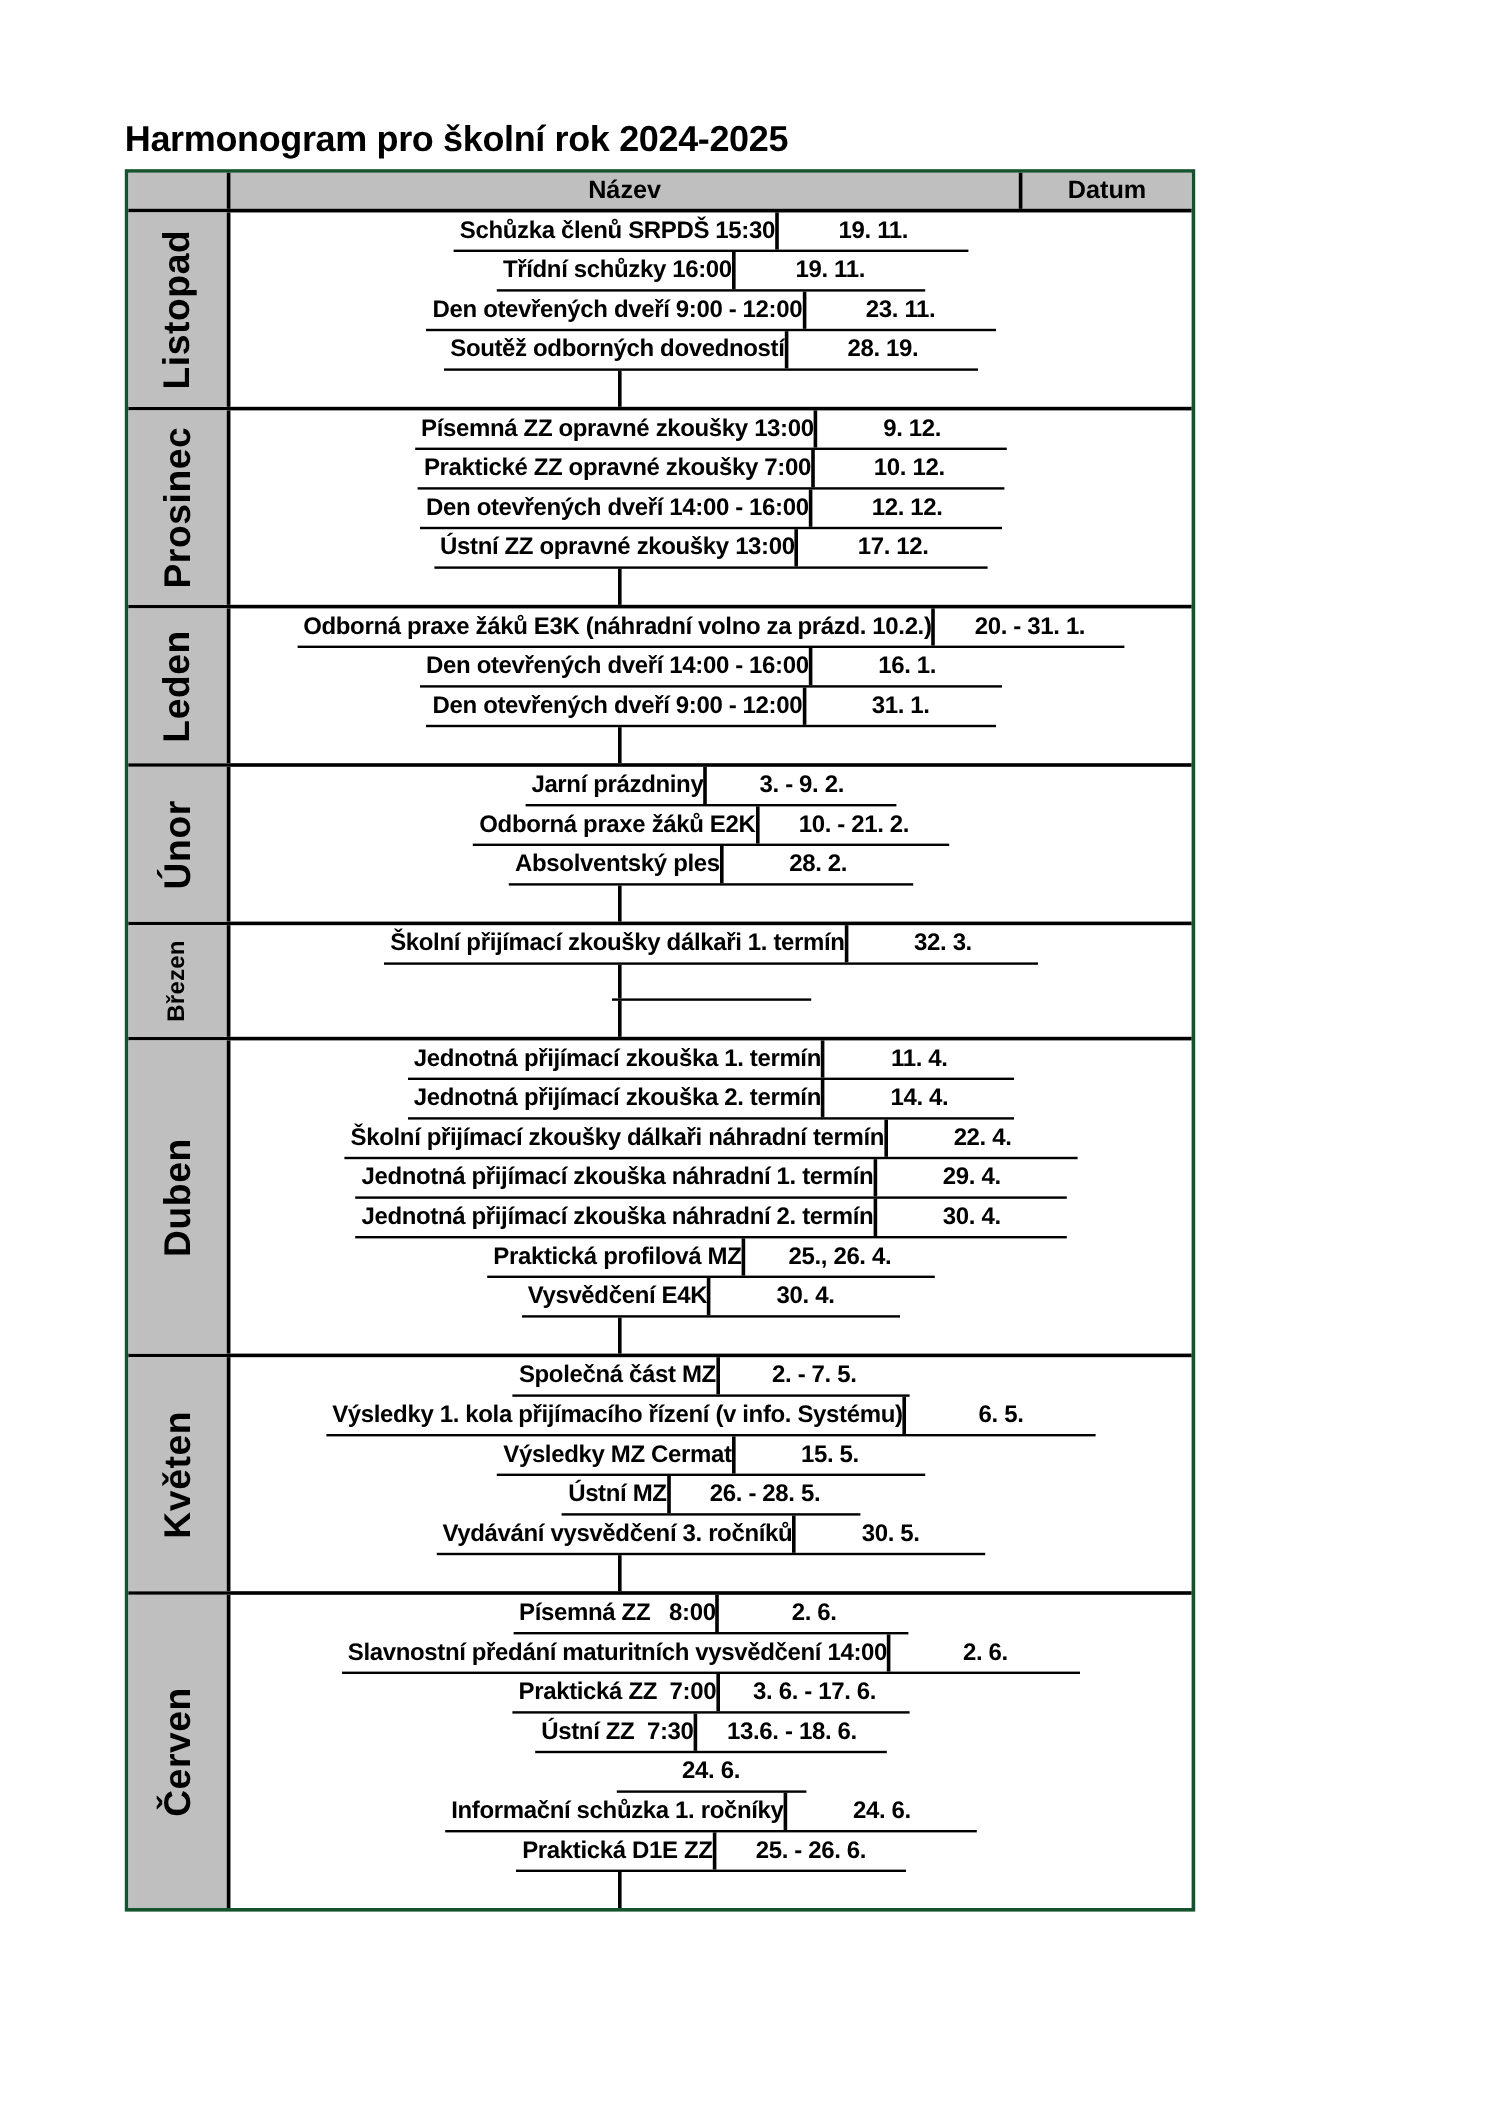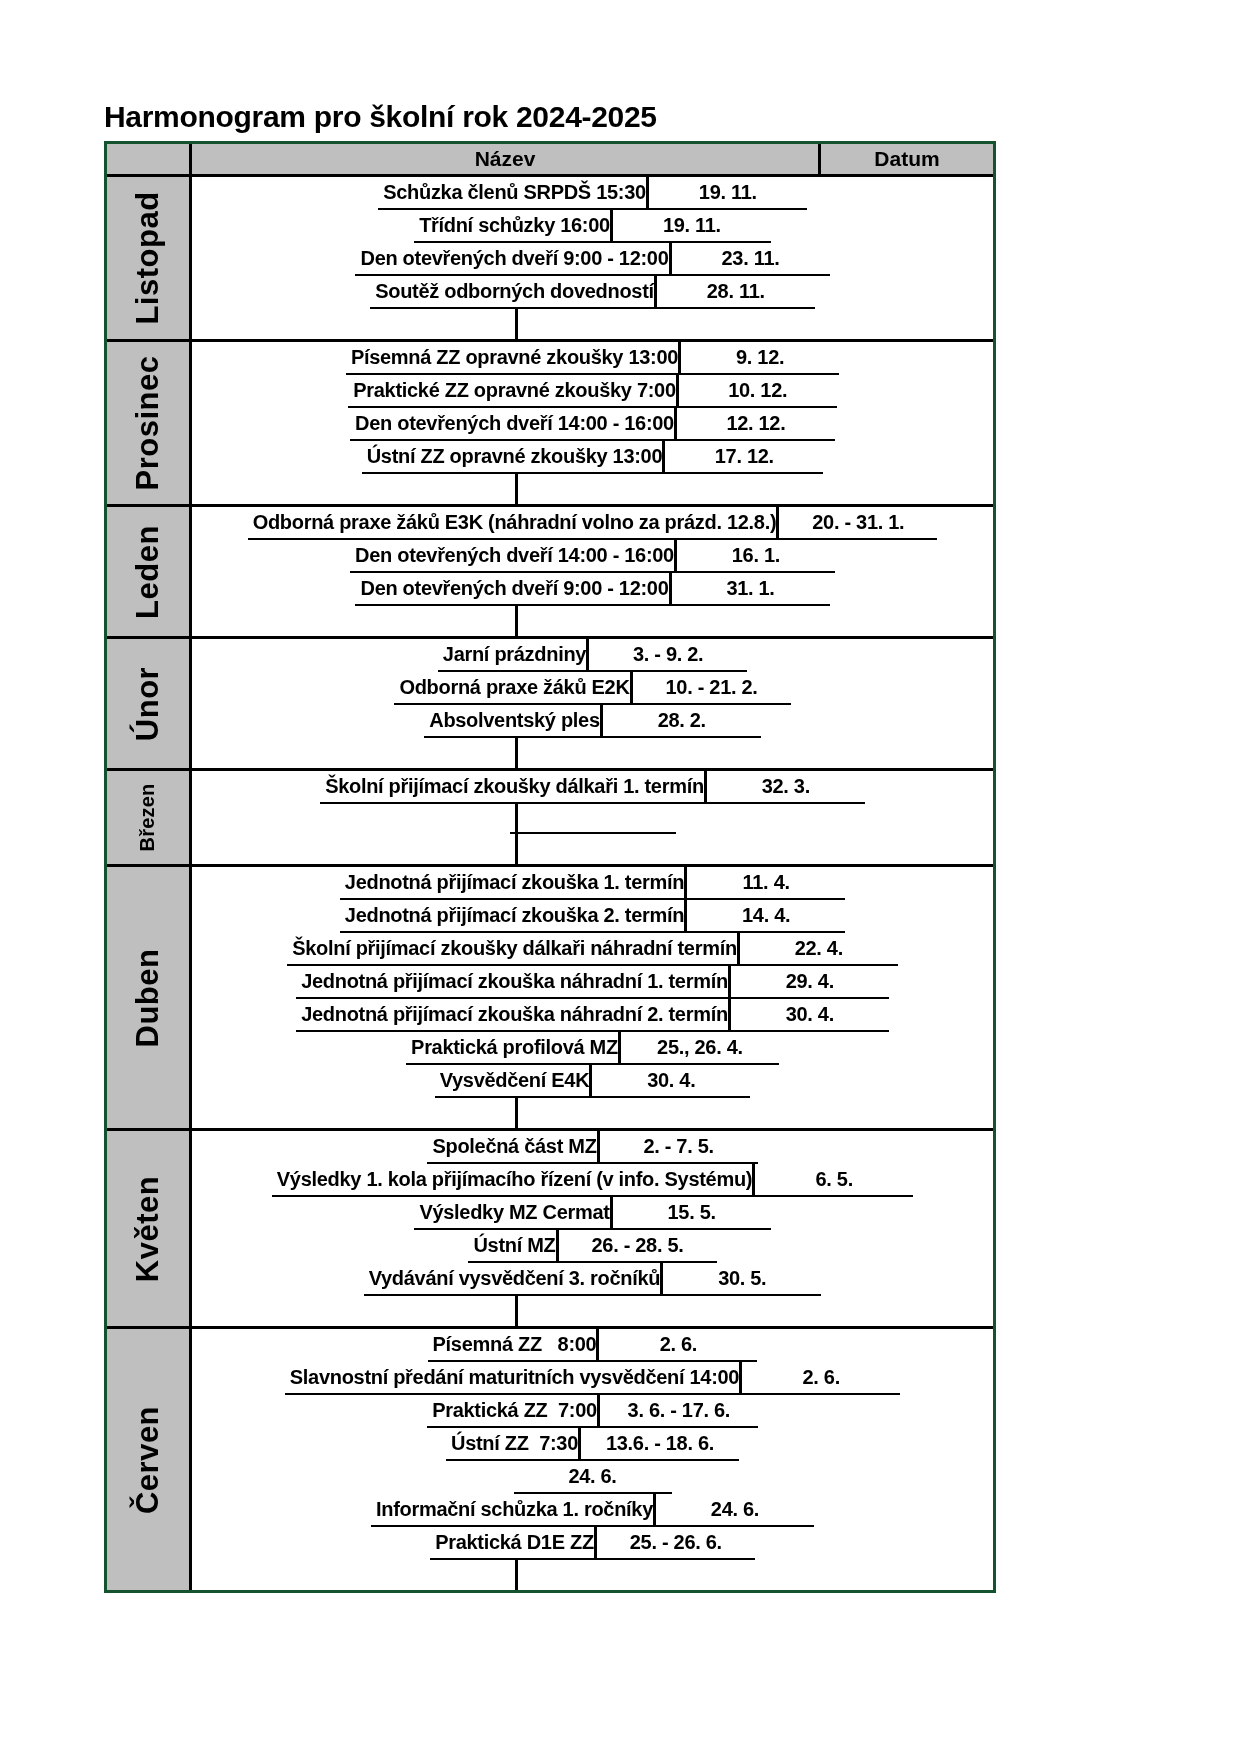--- a/index.html
+++ b/index.html
@@ -2,21 +2,21 @@
 <html><head>
 <meta charset="utf-8">
 <style>
   html,body{margin:0;padding:0;background:#ffffff;}
   body{width:1240px;height:1754px;position:relative;font-family:"Liberation Sans","DejaVu Sans",sans-serif;color:#000;}
   .title{position:absolute;left:104px;top:100px;font-size:30px;font-weight:bold;letter-spacing:-0.3px;}
   .schedule{position:absolute;left:104px;top:141px;width:886px;border:3px solid #14532d;background:#fff;}
   .hdr{display:flex;background:#bfbfbf;border-bottom:3px solid #000;height:30px;}
   .hm{width:82px;border-right:3px solid #000;}
   .hn{flex:1;border-right:3px solid #000;display:flex;align-items:center;justify-content:center;font-size:21px;font-weight:bold;}
-  .hd{width:172px;display:flex;align-items:center;justify-content:center;font-size:21px;font-weight:bold;}
+  .hd{width:141px;display:flex;align-items:center;justify-content:center;font-size:21px;font-weight:bold;}
   .section{display:flex;border-bottom:3px solid #000;}
   .section:last-child{border-bottom:none;}
   .mcell{width:82px;background:#bfbfbf;border-right:3px solid #000;display:flex;align-items:center;justify-content:center;overflow:visible;}
   .mlabel{font-size:31px;font-weight:bold;white-space:nowrap;transform:rotate(-90deg);letter-spacing:0.5px;}
   .sec-brezen .mlabel{font-size:20px;letter-spacing:0.2px;}
   .rows{flex:1;display:flex;flex-direction:column;min-width:0;align-items:center;}
   .row{display:flex;border-bottom:2px solid #000;height:33px;box-sizing:border-box;}
   .row.empty{height:30px;}
   .row:last-child{border-bottom:none;}
   .nc{flex:1;border-right:3px solid #000;display:flex;align-items:center;padding-left:5px;font-size:20px;font-weight:bold;white-space:pre;overflow:hidden;letter-spacing:-0.3px;}
@@ -47,21 +47,21 @@
       <div class="row">
           <div class="nc">Třídní schůzky 16:00</div>
           <div class="dc">19. 11.</div>
         </div>
       <div class="row">
           <div class="nc">Den otevřených dveří 9:00 - 12:00</div>
           <div class="dc">23. 11.</div>
         </div>
       <div class="row">
           <div class="nc">Soutěž odborných dovedností</div>
-          <div class="dc">28. 11.</div>
+          <div class="dc">28. 19.</div>
         </div>
       <div class="row empty">
           <div class="nc"></div>
           <div class="dc"></div>
         </div>
     </div>
   </div>
 
   <div class="section">
     <div class="mcell">
@@ -90,21 +90,21 @@
         </div>
     </div>
   </div>
 
   <div class="section">
     <div class="mcell">
         <span class="mlabel">Leden</span>
       </div>
     <div class="rows">
       <div class="row">
-          <div class="nc">Odborná praxe žáků E3K (náhradní volno za prázd. 12.8.)</div>
+          <div class="nc">Odborná praxe žáků E3K (náhradní volno za prázd. 10.2.)</div>
           <div class="dc">20. - 31. 1.</div>
         </div>
       <div class="row">
           <div class="nc">Den otevřených dveří 14:00 - 16:00</div>
           <div class="dc">16. 1.</div>
         </div>
       <div class="row">
           <div class="nc">Den otevřených dveří 9:00 - 12:00</div>
           <div class="dc">31. 1.</div>
         </div>

